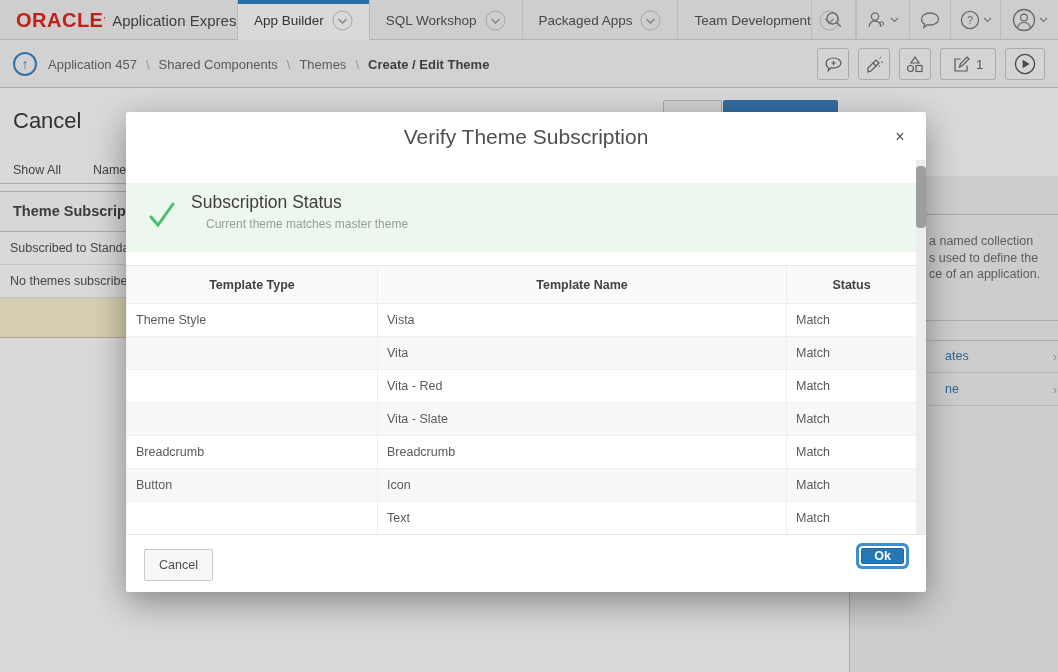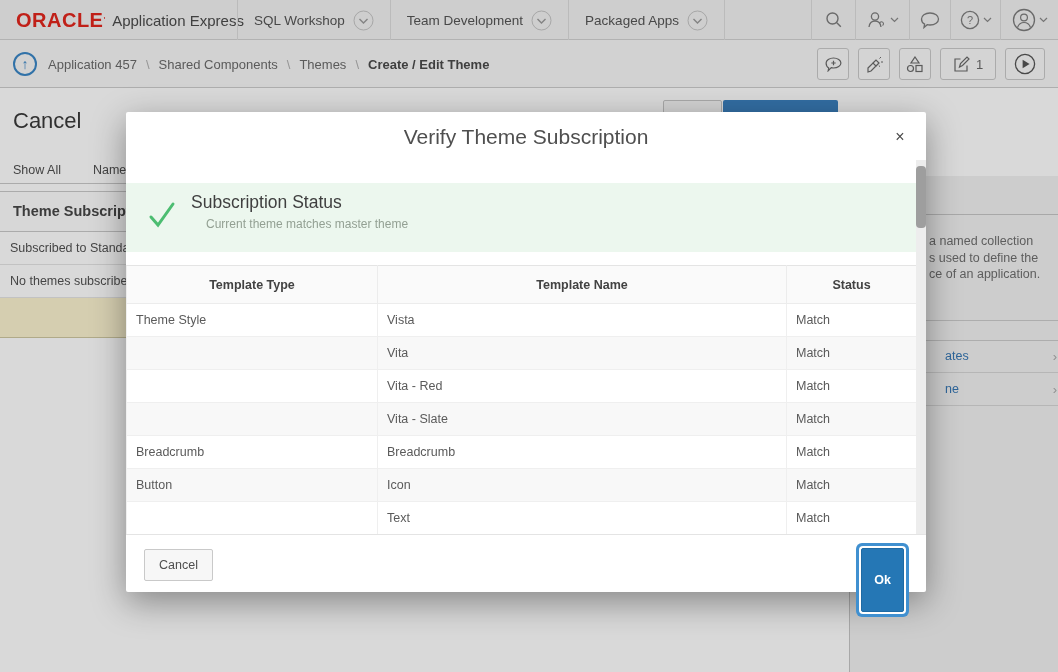--- a/index.html
+++ b/index.html
@@ -91,52 +91,59 @@
                border:1px solid #ececec; border-top:1px solid #e4e4e4; }
   .vtable td { height:33px; color:#5a5a5a; padding-left:9px; border:1px solid #efefef; }
   .vtable tr.even td { background:#f8f8f8; }
   .vtable col.c1 { width:251px; } .vtable col.c2 { width:409px; } .vtable col.c3 { width:130px; }
   .m-sb-track { position:absolute; right:0; top:0; width:10px; height:374px; background:#ededed; }
   .m-sb-thumb { position:absolute; right:0; top:6px; width:10px; height:62px; background:#9e9e9e; border-radius:4px; cursor:grab; }
   .m-foot { position:relative; height:58px; border-top:1px solid #e4e4e4; }
   .btn-cancel { position:absolute; left:18px; top:14px; padding:8px 14px; font-size:12.5px;
                 color:#4f4f4f; background:#f7f7f7; border:1px solid #c9c9c9; border-radius:2px; cursor:pointer;
                 font-family:"Liberation Sans", sans-serif; }
-  .btn-ok { position:absolute; right:22px; top:13px; padding:24px 12px; font-size:12.5px; font-weight:bold;
+  .btn-ok { position:absolute; right:22px; top:13px; padding:0 12px; font-size:12.5px; font-weight:bold;
             color:#fff; background:#2577b5; border:1px solid #1f6aa3; border-radius:2px; cursor:pointer;
             box-shadow:0 0 0 2px #fff, 0 0 0 5px #4090d0; font-family:"Liberation Sans", sans-serif; }
 </style>
 </head>
 <body>
 
 <div id="app">
 
   <div class="topnav">
     <div class="brand">
       <span class="logo">ORACLE</span>
         <span class="tm">'</span>
       <span class="product">Application Express</span>
     </div>
     <div class="tabs">
+      <div class="tab active">
+        <span>App Builder</span>
+        <svg class="circ-chev" width="21" height="21" viewBox="0 0 21 21">
+            <circle cx="10.5" cy="10.5" r="9.5" fill="none" stroke="#c5c5c5"></circle>
+            <path d="M6.5 9l4 4 4-4" fill="none" stroke="#9a9a9a" stroke-width="1.4"></path>
+          </svg>
+      </div>
       <div class="tab">
         <span>SQL Workshop</span>
         <svg class="circ-chev" width="21" height="21" viewBox="0 0 21 21">
             <circle cx="10.5" cy="10.5" r="9.5" fill="none" stroke="#c5c5c5"></circle>
             <path d="M6.5 9l4 4 4-4" fill="none" stroke="#9a9a9a" stroke-width="1.4"></path>
           </svg>
       </div>
       <div class="tab">
-        <span>Team Development</span>
+        <span>Packaged Apps</span>
         <svg class="circ-chev" width="21" height="21" viewBox="0 0 21 21">
             <circle cx="10.5" cy="10.5" r="9.5" fill="none" stroke="#c5c5c5"></circle>
             <path d="M6.5 9l4 4 4-4" fill="none" stroke="#9a9a9a" stroke-width="1.4"></path>
           </svg>
       </div>
       <div class="tab">
-        <span>Packaged Apps</span>
+        <span>Team Development</span>
         <svg class="circ-chev" width="21" height="21" viewBox="0 0 21 21">
             <circle cx="10.5" cy="10.5" r="9.5" fill="none" stroke="#c5c5c5"></circle>
             <path d="M6.5 9l4 4 4-4" fill="none" stroke="#9a9a9a" stroke-width="1.4"></path>
           </svg>
       </div>
     </div>
     <div class="nav-icons">
       <div class="nav-ic" style="width:44px">
         <svg class="ic-svg" width="18" height="18" viewBox="0 0 18 18">
             <circle cx="7.5" cy="7.5" r="5.5" fill="none" stroke="#7d7d7d" stroke-width="1.4"></circle>

